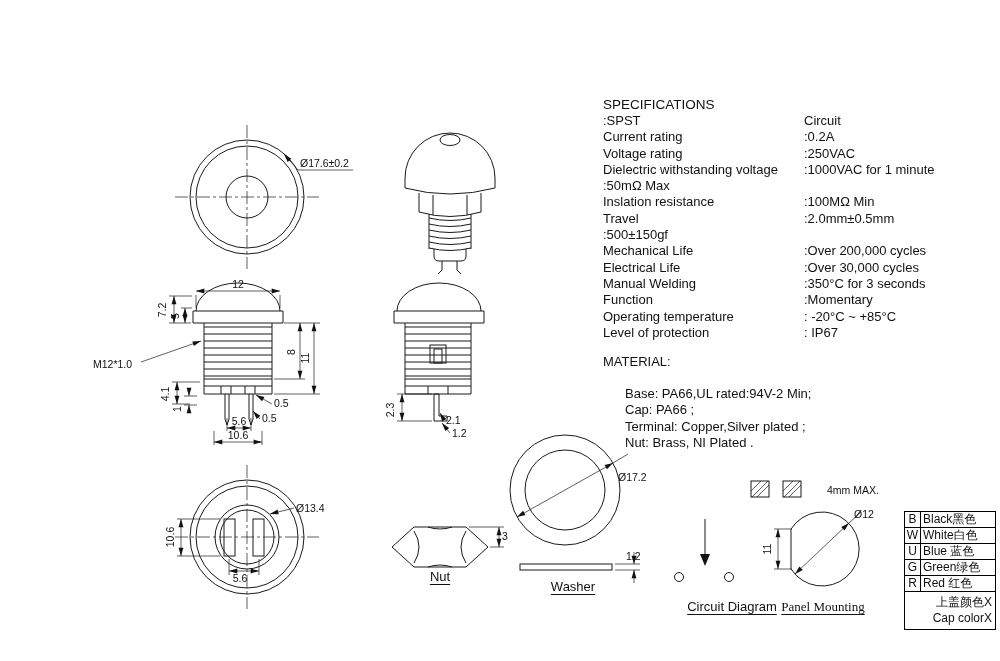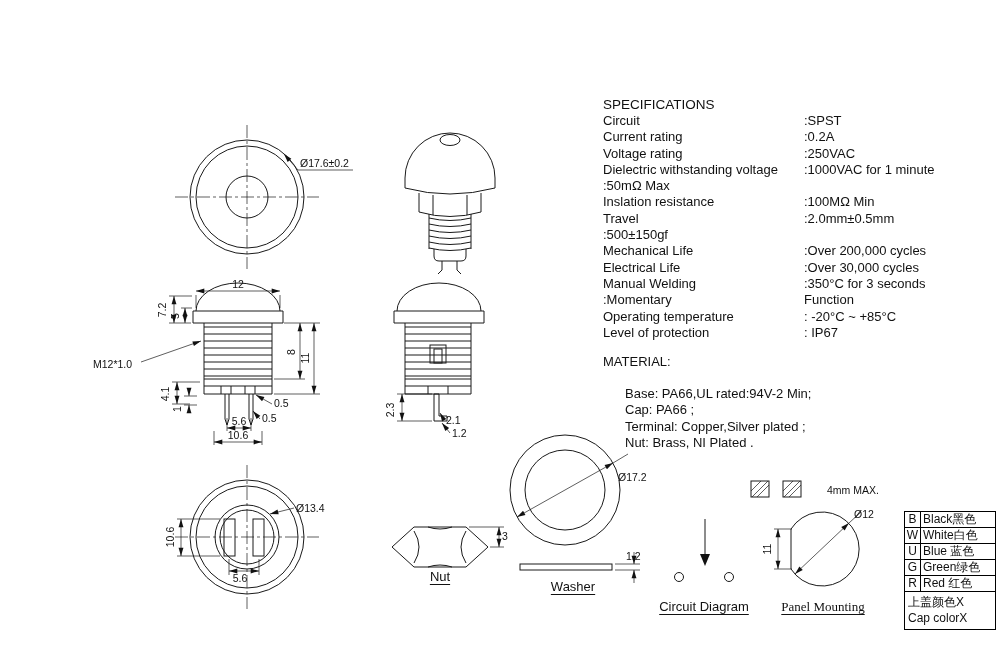--- a/index.html
+++ b/index.html
@@ -16,21 +16,21 @@
   .srow{display:grid;grid-template-columns:201px 1fr;font-size:13px;line-height:16.3px;}
   #material{position:absolute;left:603px;top:354px;font-size:13px;line-height:16.2px;}
   #material .title{margin-bottom:16px;}
   .mline{padding-left:22px;}
   .cap{position:absolute;font-size:13px;text-align:center;text-decoration:underline;text-underline-offset:3px;}
   #ctable{position:absolute;left:904px;top:511px;width:90px;font-size:12px;border:1px solid #000;background:#fff;}
   .crow{display:grid;grid-template-columns:16px 1fr;border-bottom:1px solid #000;height:15px;line-height:15px;}
   .crow .code{border-right:1px solid #000;text-align:center;}
   .crow .cname{padding-left:2px;white-space:nowrap;overflow:hidden;}
   .cfoot{padding:2px 3px 3px 3px;}
-  .cfoot .fline{display:flex;justify-content:flex-start;line-height:16px;}
+  .cfoot .fline{display:flex;justify-content:flex-end;line-height:16px;}
 </style>
 </head>
 <body>
 
 <div id="canvas">
 
   <svg width="1000" height="661" viewBox="0 0 1000 661">
     <defs>
       <marker id="arr" viewBox="0 0 12 8" refX="11.5" refY="4" markerWidth="13" markerHeight="9" orient="auto-start-reverse">
         <path d="M0.5,0.8 L11.5,4 L0.5,7.2 Z" fill="#111"></path>
@@ -211,22 +211,22 @@
       <line class="dim" x1="778" y1="529" x2="778" y2="569" marker-start="url(#arr)" marker-end="url(#arr)"></line>
       <line class="dim" x1="774" y1="529" x2="792" y2="529"></line>
       <line class="dim" x1="774" y1="569" x2="792" y2="569"></line>
       <text class="dimtext" x="771" y="549" text-anchor="middle" transform="rotate(-90 771 549)">11</text>
     </g>
   </svg>
 
   <div id="specs">
     <div class="title">SPECIFICATIONS</div>
     <div class="srow">
+        <span>:SPST</span>
         <span>Circuit</span>
-        <span>:SPST</span>
       </div>
     <div class="srow">
         <span>Current rating</span>
         <span>:0.2A</span>
       </div>
     <div class="srow">
         <span>Voltage rating</span>
         <span>:250VAC</span>
       </div>
     <div class="srow">
@@ -253,22 +253,22 @@
       </div>
     <div class="srow">
         <span>Electrical Life</span>
         <span>:Over 30,000 cycles</span>
       </div>
     <div class="srow">
         <span>Manual Welding</span>
         <span>:350°C for 3 seconds</span>
       </div>
     <div class="srow">
+        <span>Function</span>
         <span>:Momentary</span>
-        <span>Function</span>
       </div>
     <div class="srow">
         <span>Operating temperature</span>
         <span>: -20°C ~ +85°C</span>
       </div>
     <div class="srow">
         <span>Level of protection</span>
         <span>: IP67</span>
       </div>
   </div>
@@ -276,21 +276,21 @@
   <div id="material">
     <div class="title">MATERIAL:</div>
     <div class="mline">Base: PA66,UL rated:94V-2 Min;</div>
     <div class="mline">Cap: PA66 ;</div>
     <div class="mline">Terminal: Copper,Silver plated ;</div>
     <div class="mline">Nut: Brass, NI Plated .</div>
   </div>
 
   <div class="cap" style="left:420px;top:569px;width:40px;">Nut</div>
   <div class="cap" style="left:540px;top:579px;width:66px;">Washer</div>
-  <div class="cap" style="left:652px;top:599px;width:104px;">Circuit Diagram</div>
+  <div class="cap" style="left:680px;top:599px;width:104px;">Circuit Diagram</div>
   <div class="cap" style="left:768px;top:599px;width:110px;font-family:Liberation Serif, serif;">Panel Mounting</div>
 
   <div id="ctable">
     <div class="crow">
         <span class="code">B</span>
         <span class="cname">Black黑色</span>
       </div>
     <div class="crow">
         <span class="code">W</span>
         <span class="cname">White白色</span>

